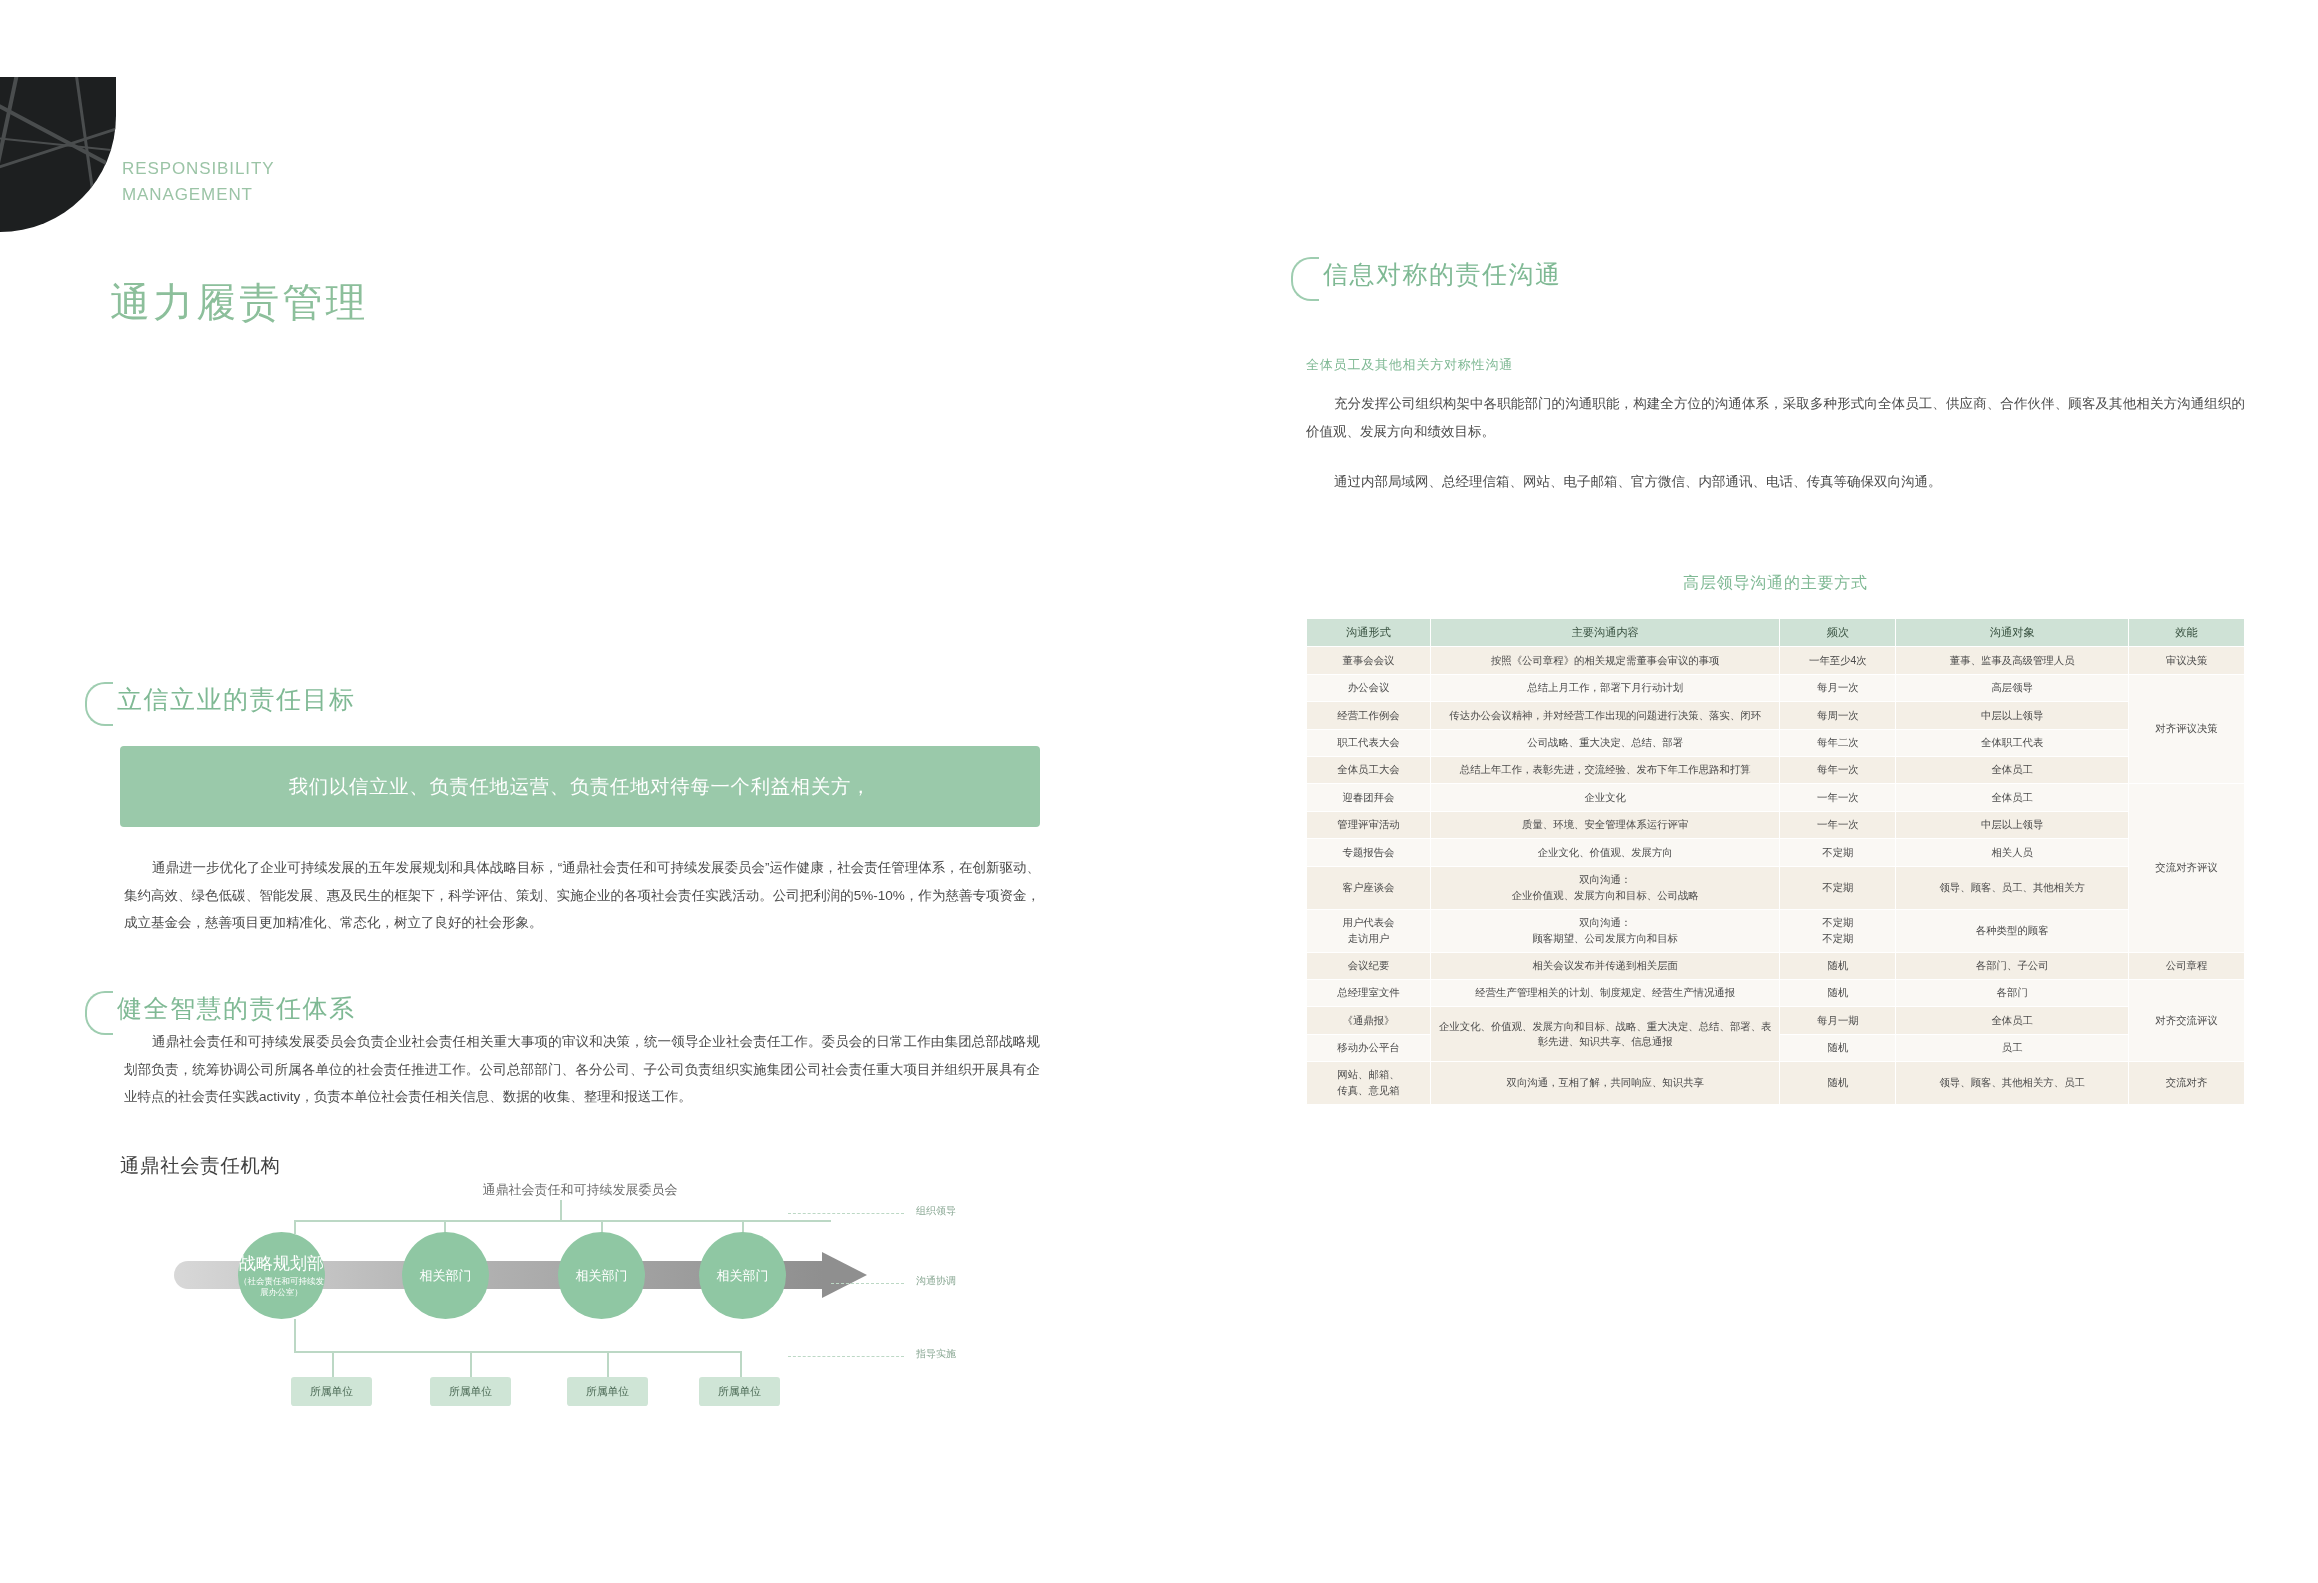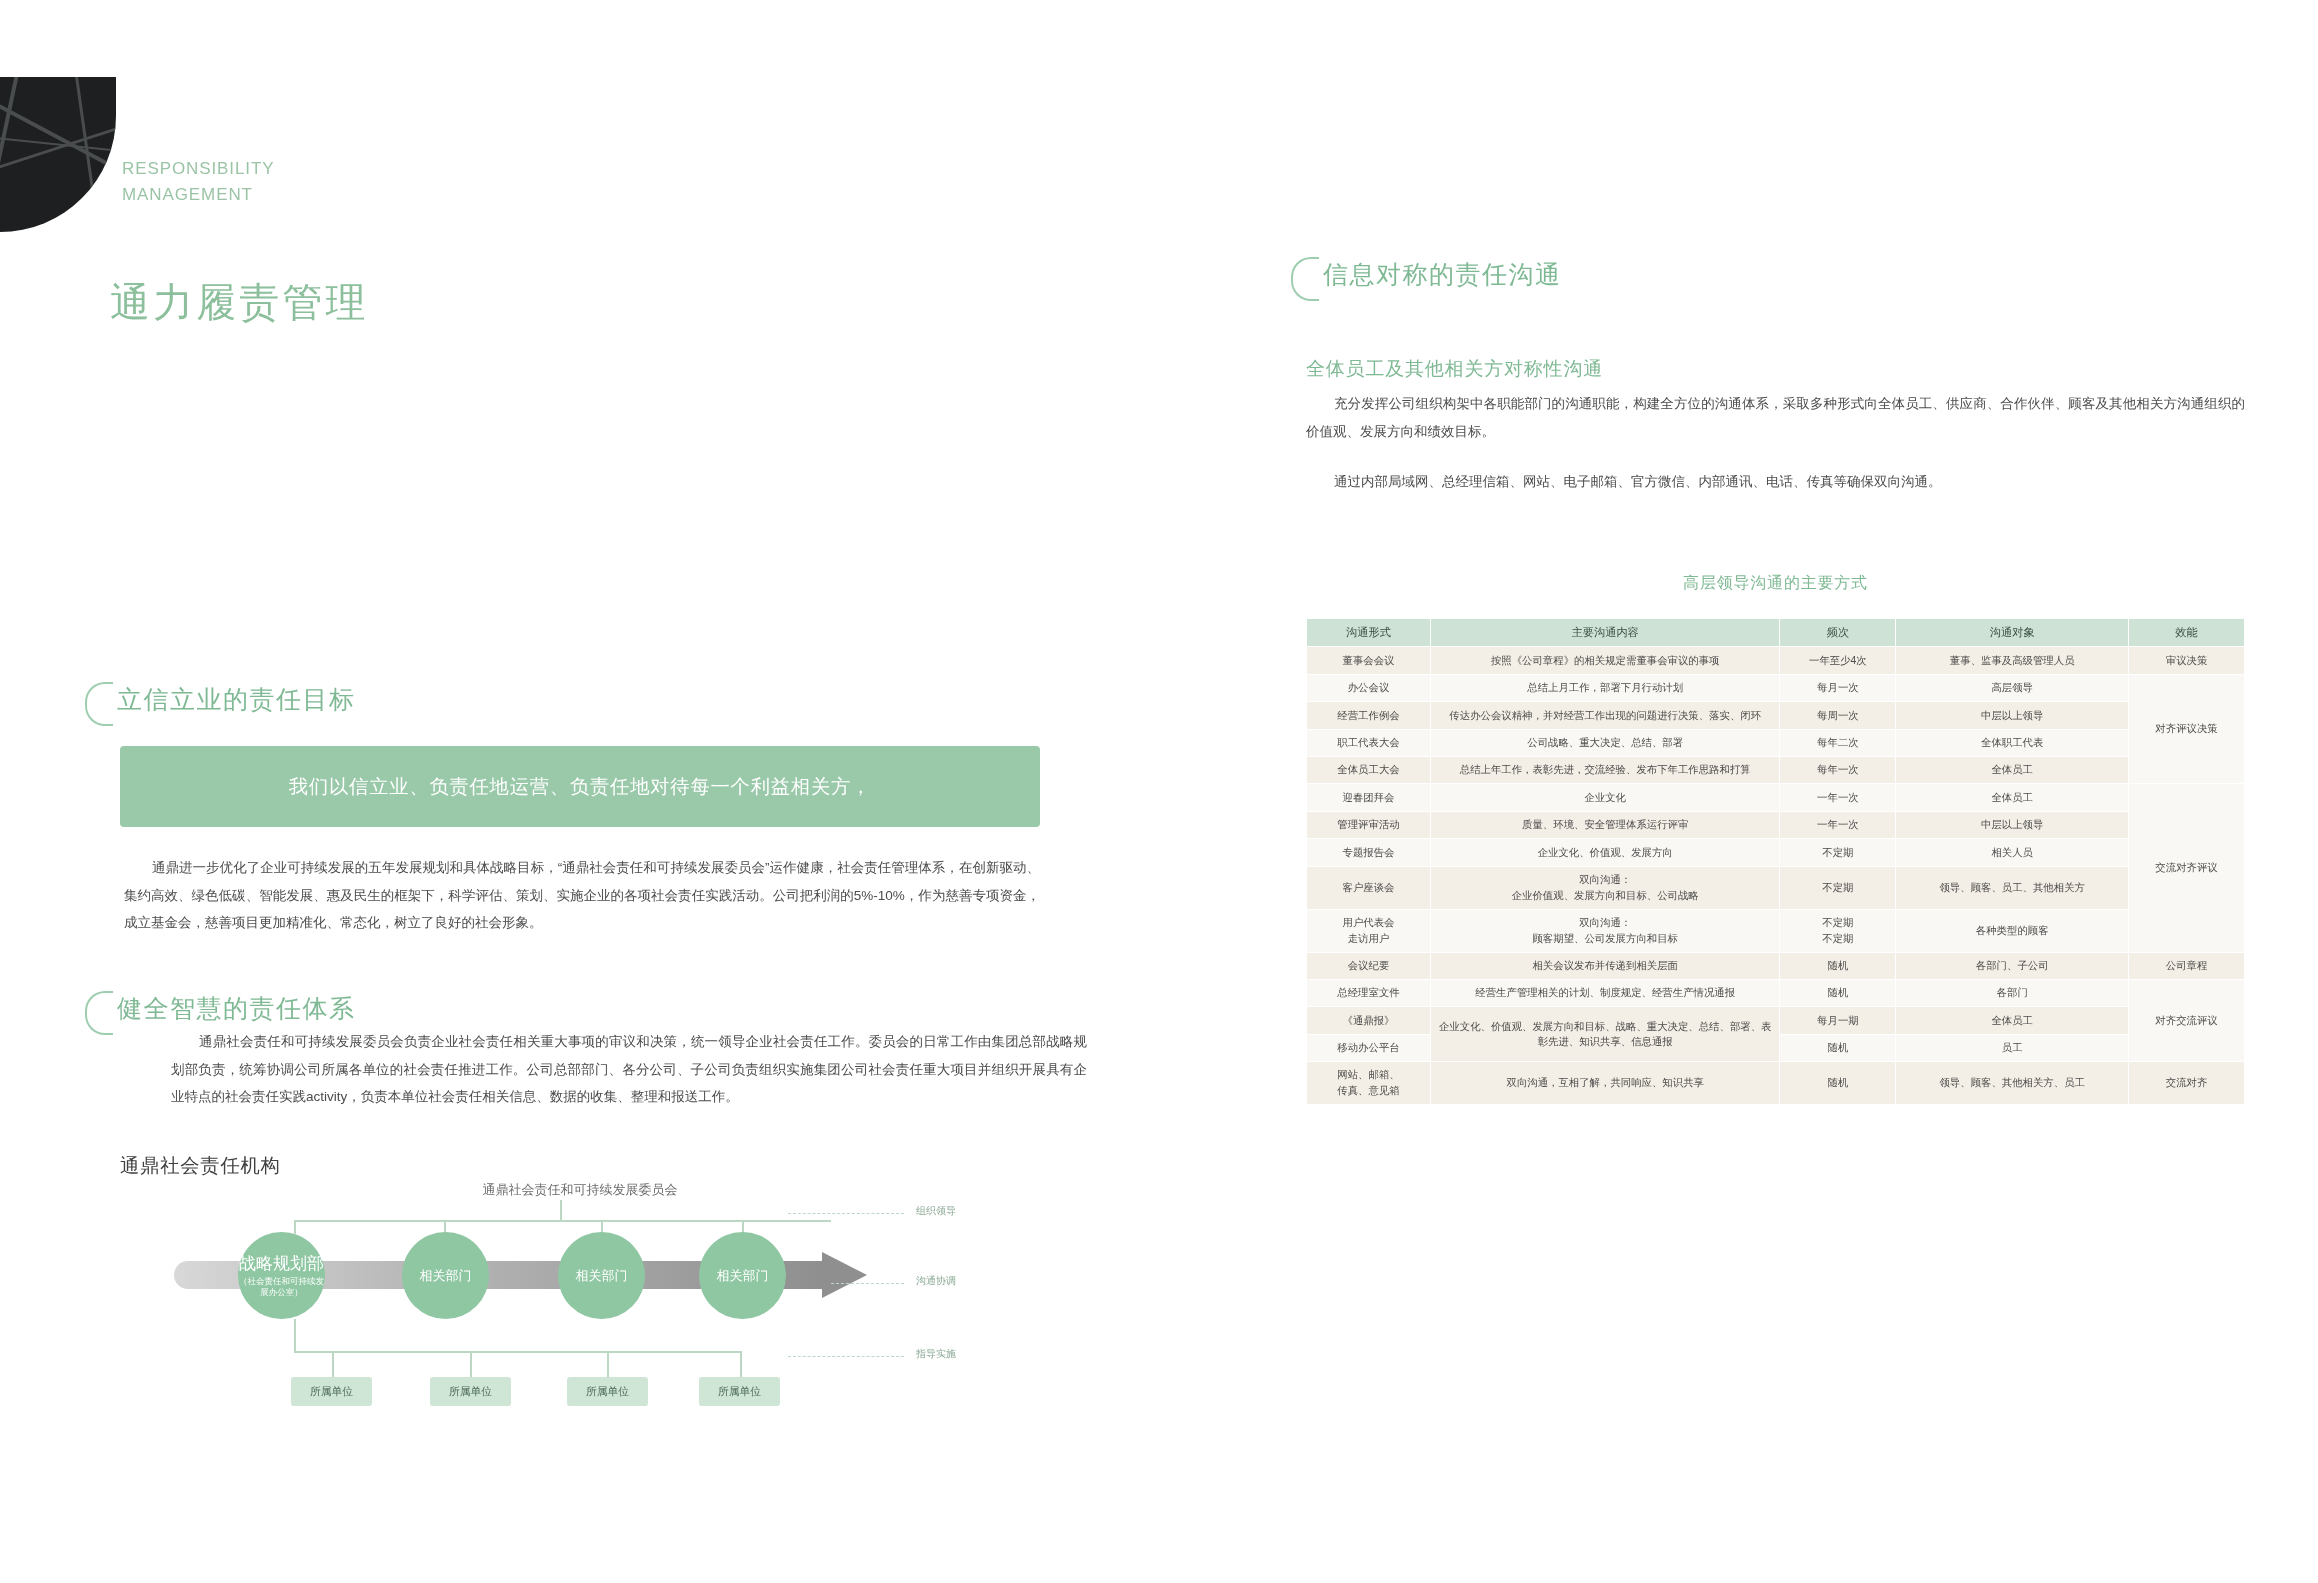--- a/index.html
+++ b/index.html
@@ -82,21 +82,21 @@
     background:#9ac9aa;border-radius:3.9px;
     color:#ffffff;font-size:19.3px;line-height:1.75;
     display:flex;flex-direction:column;justify-content:center;align-items:center;
     letter-spacing:0.8px;
   }
 
   .body-p{
     position:absolute;font-size:13.5px;line-height:2.05;color:#4b4b4b;text-align:justify;
   }
   .bp1{left:124px;top:854px;width:916px;text-indent:28px;}
-  .bp2{left:124px;top:1028px;width:916px;text-indent:28px;margin-left:47px;}
+  .bp2{left:124px;top:1028px;width:916px;text-indent:28px;}
 
   
   .org-title{
     position:absolute;left:120px;top:1152px;width:920px;text-align:left;
     font-size:19.3px;color:#404040;letter-spacing:0.8px;
   }
   .org-sub{
     position:absolute;left:120px;top:1181px;width:920px;text-align:center;
     font-size:13px;color:#6d6d6d;
   }
@@ -140,21 +140,21 @@
   .legend{
     position:absolute;font-size:10px;color:#8aa894;
   }
   .leg-dash{
     position:absolute;height:0;border-top:1.5px dashed #bcd8c5;width:116px;
   }
 
   
   .r-sub{
     position:absolute;left:1306px;top:356px;
-    font-size:19px;color:#7fb994;letter-spacing:0.8px;
+    font-size:13px;color:#7fb994;letter-spacing:0.8px;
   }
   .r-p{
     position:absolute;font-size:13.5px;line-height:2.05;color:#4b4b4b;text-align:justify;
   }
   .rp1{left:1306px;top:390px;width:939px;text-indent:28px;}
   .rp2{left:1306px;top:468px;width:939px;text-indent:28px;}
 
   .tbl-title{
     position:absolute;left:1306px;top:573px;width:939px;text-align:center;
     font-size:16px;color:#7fb994;letter-spacing:0.8px;

